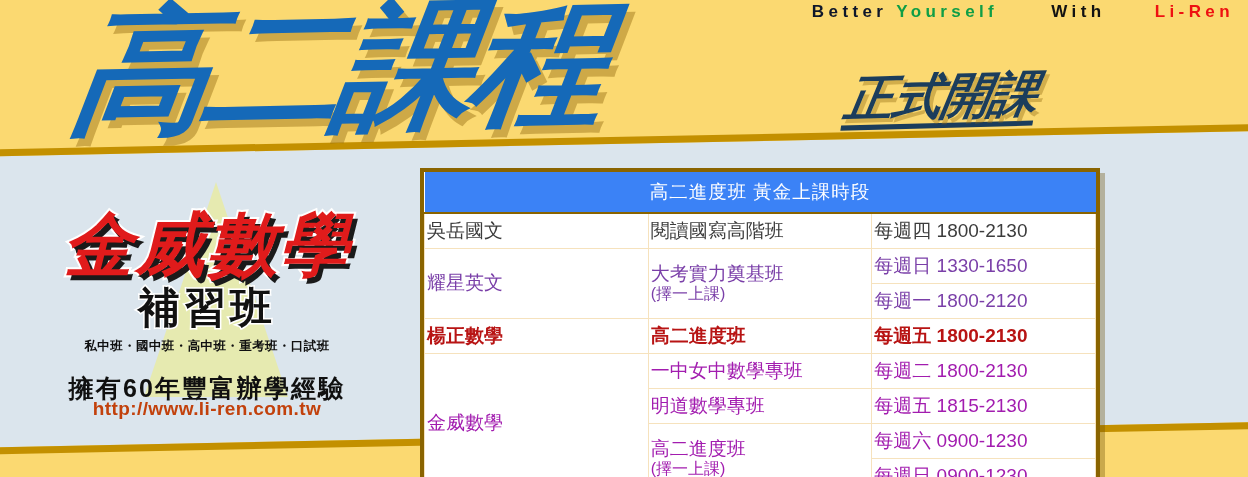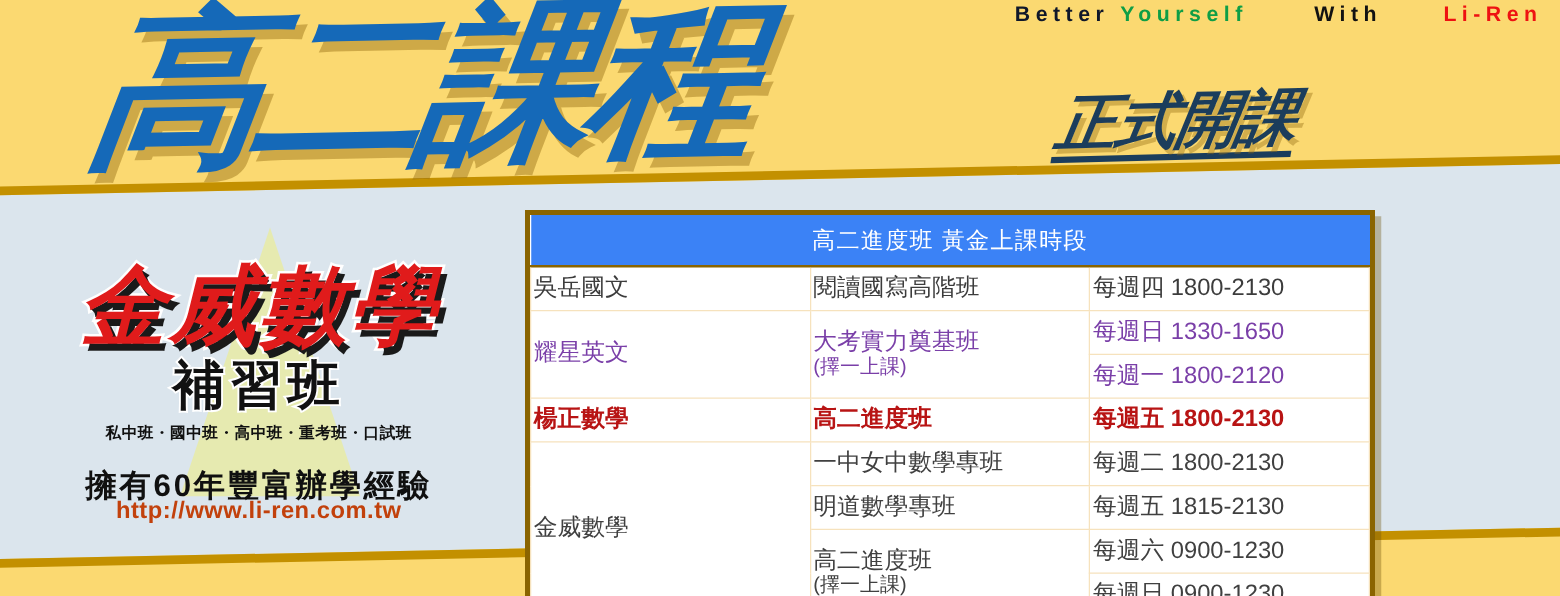--- a/index.html
+++ b/index.html
@@ -127,21 +127,21 @@
   td.c-teacher { width:140px; }
   td.c-course  { width:230px;margin-top:21px; }
   td.c-time    { width:auto; padding-right:34px; text-align:right;margin-top:24px; }
   td.c-time .tm { display:inline-block; }
   .sub2 { display:block; font-size:16px; }
 
   
   .g-gray   { color:#3c3c3c; }
   .g-purple { color:#7a3fa8; }
   .g-red    { color:#b81414; font-weight:bold; }
-  .g-green  { color:#404040; }
+  .g-green  { color:#a21caf; }
 </style>
 </head>
 <body>
 
 <div id="stage">
 
   <div class="band-bottom"></div>
   <div class="band-top"></div>
 
   <div class="tagline">

